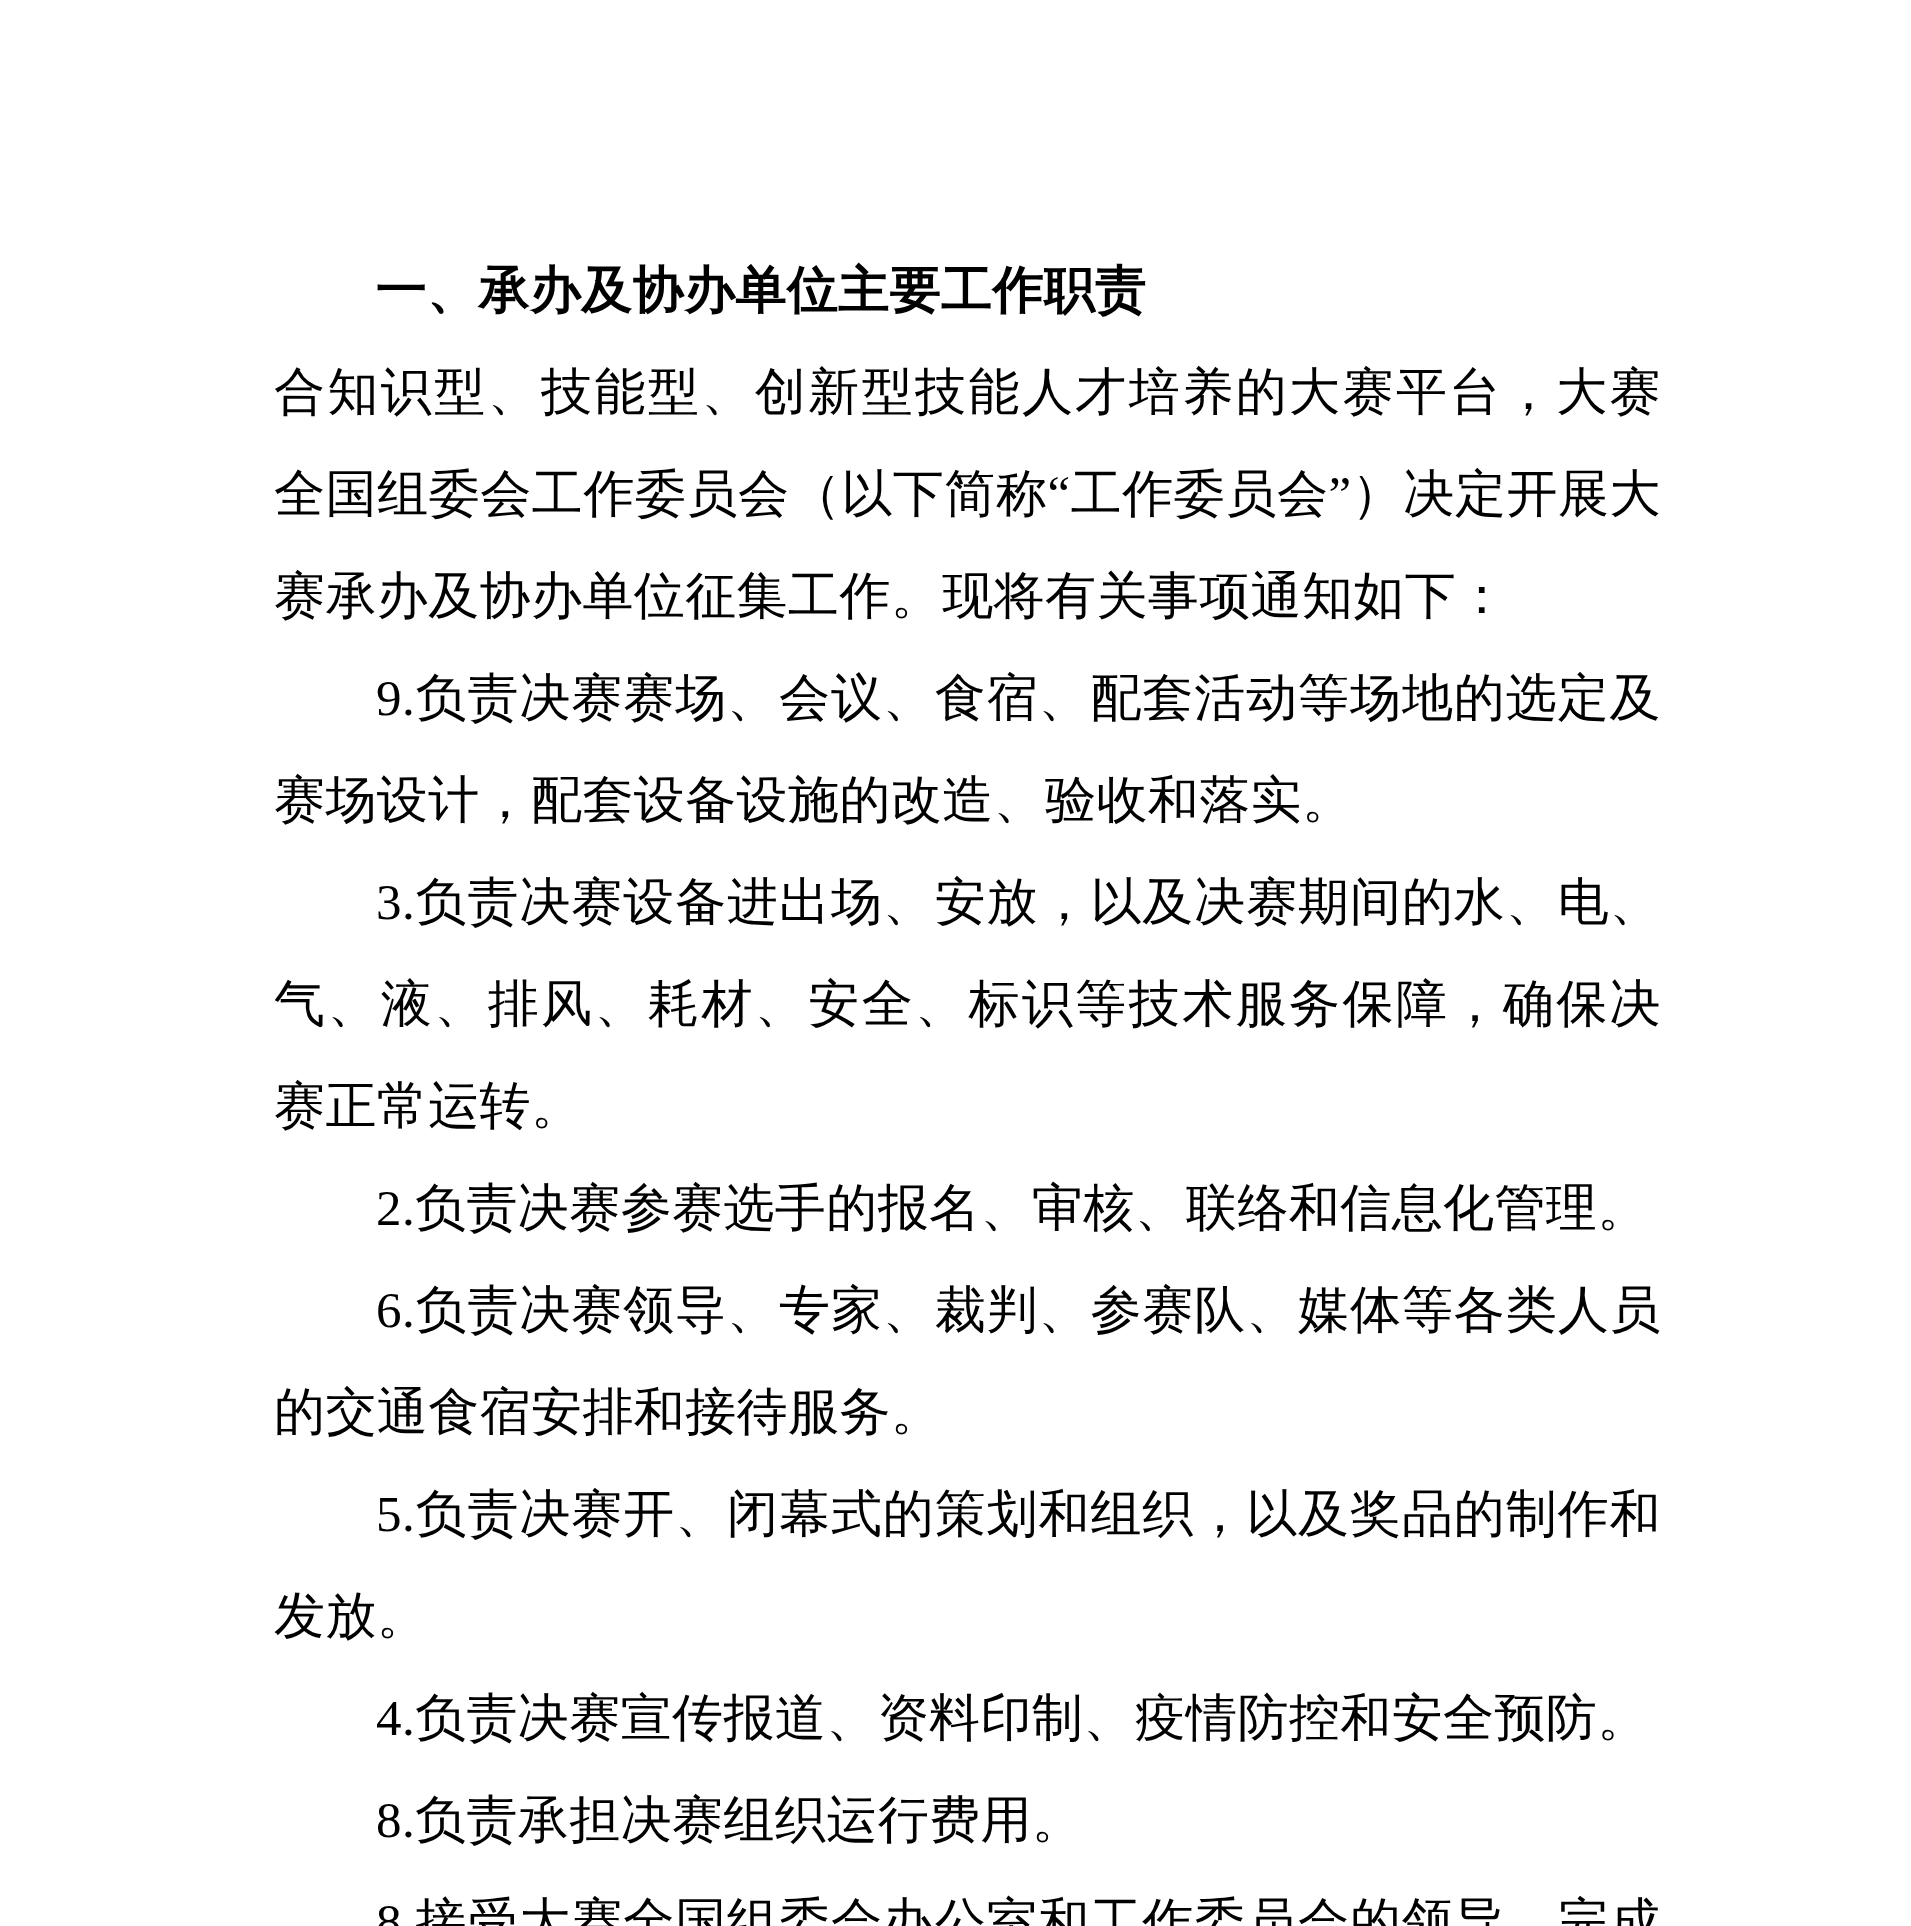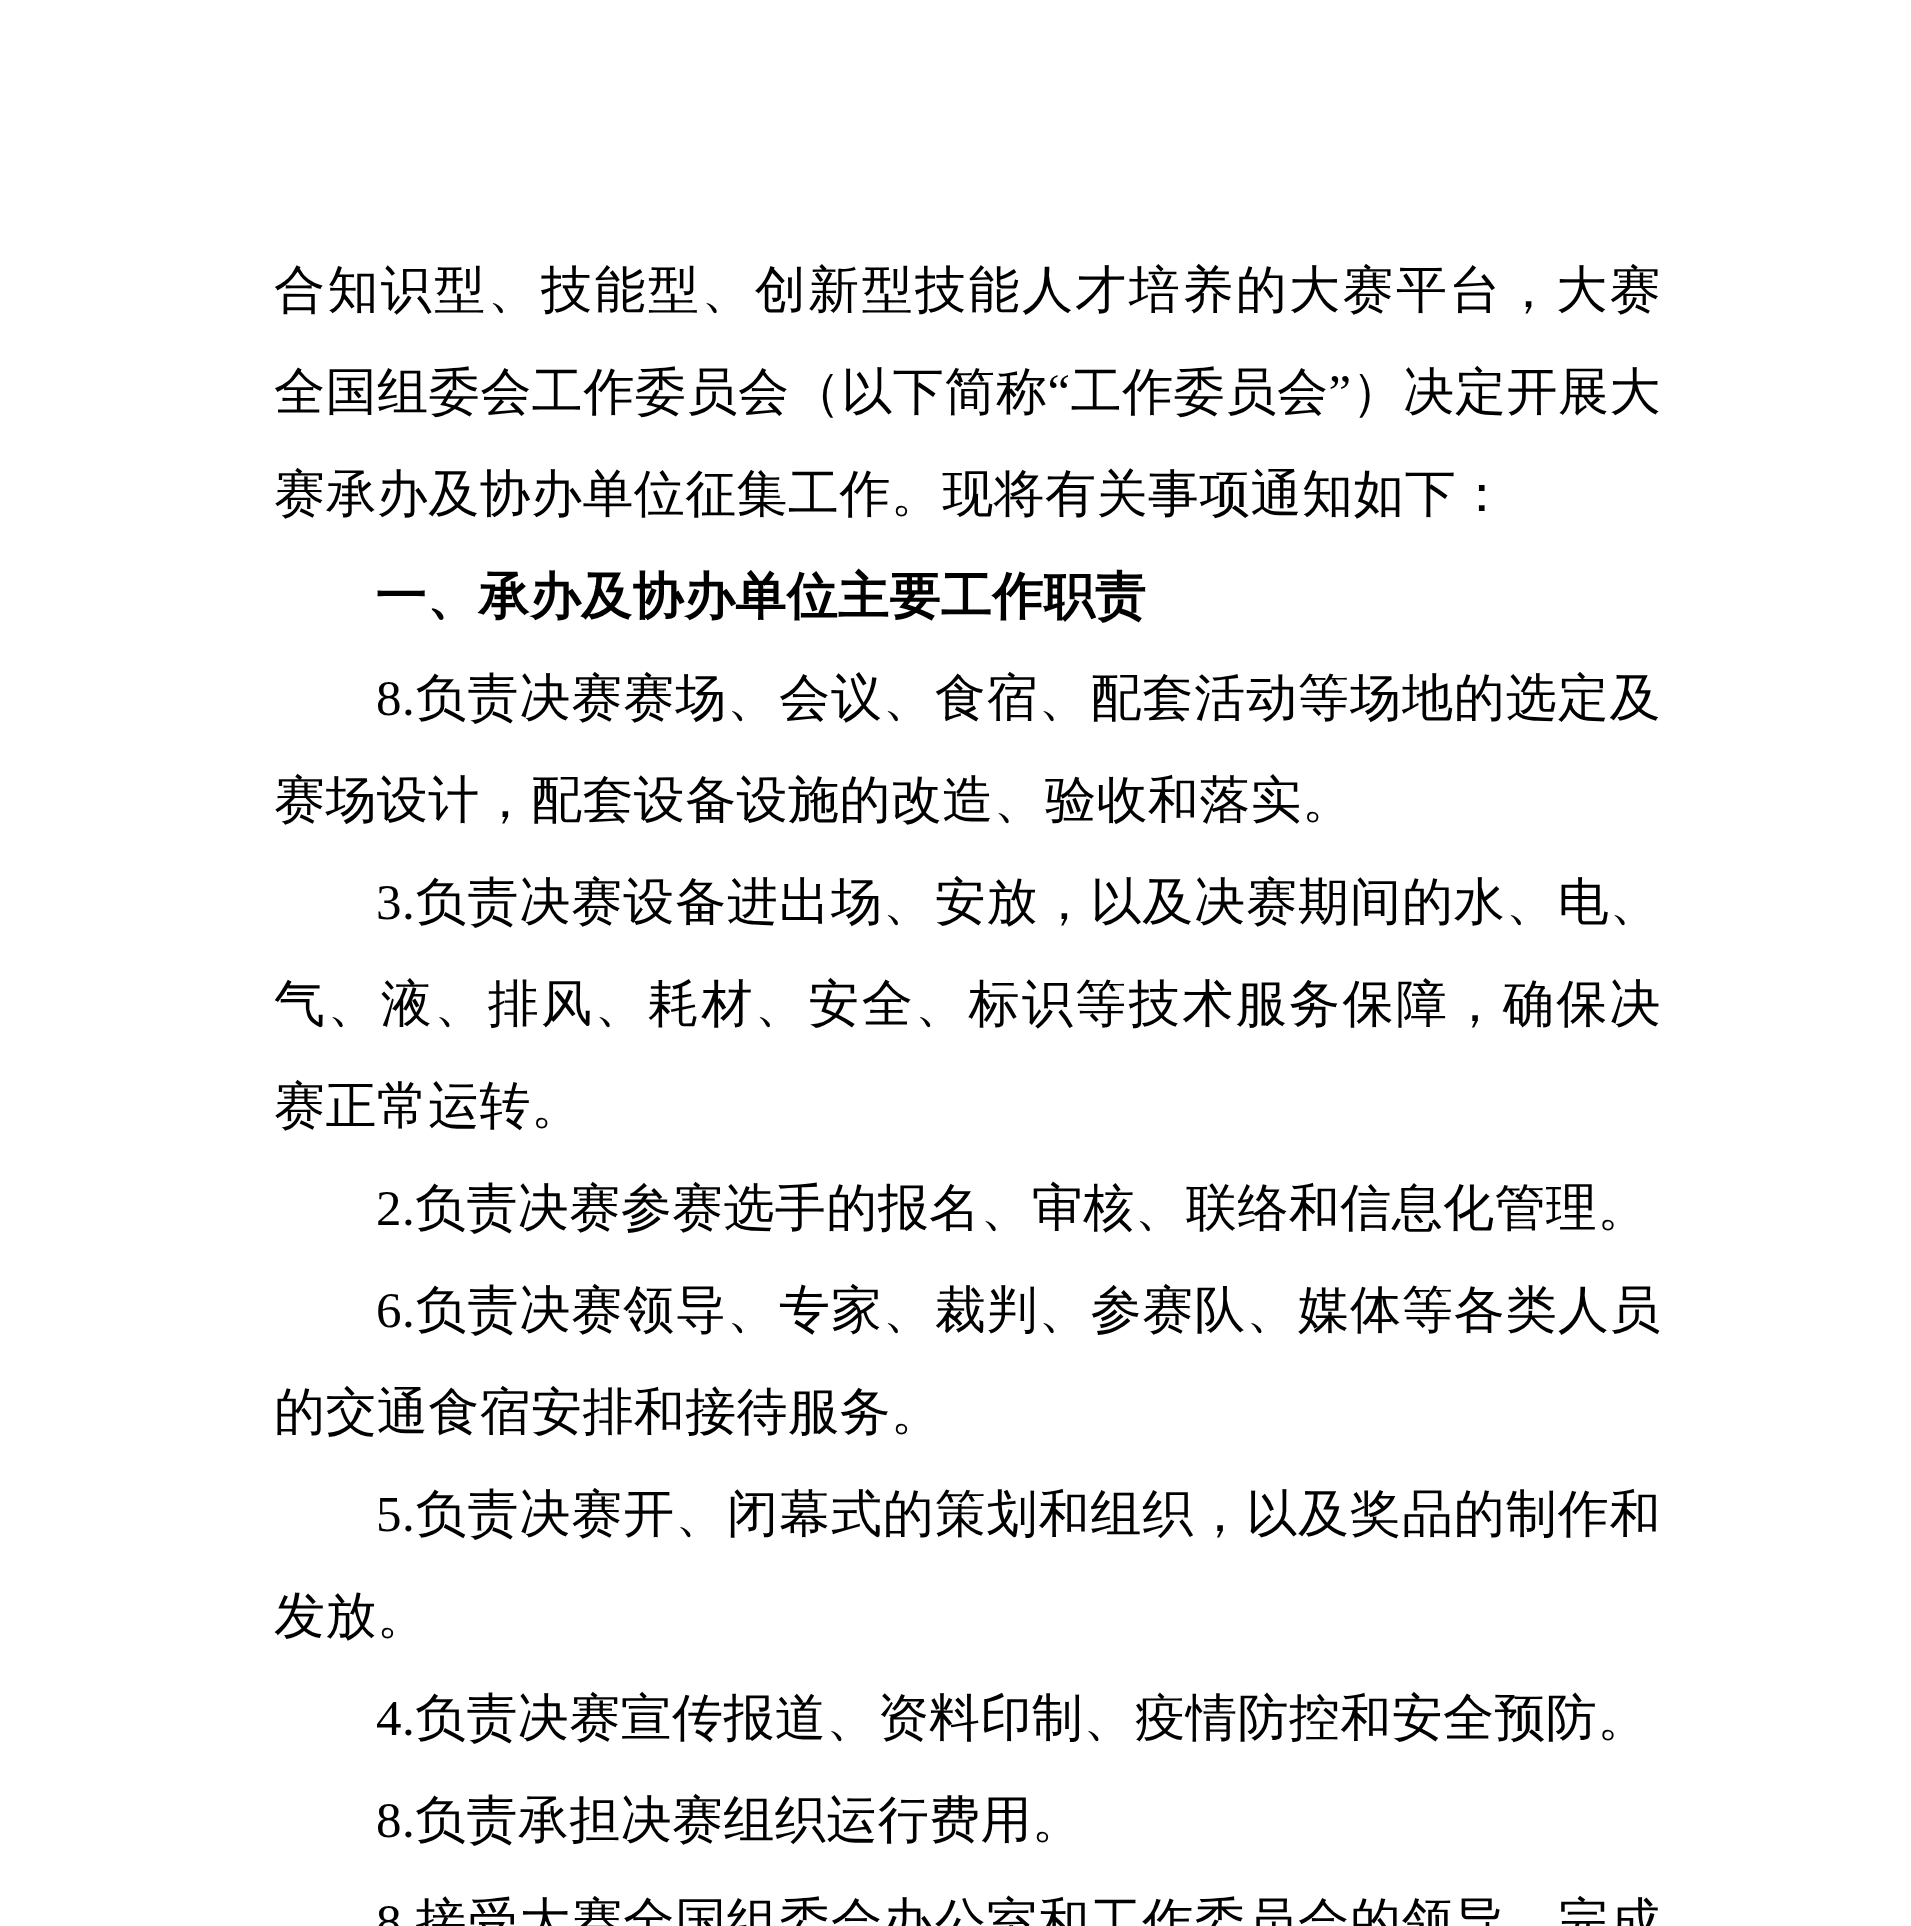--- a/index.html
+++ b/index.html
@@ -49,23 +49,23 @@
     font-weight: 700;
     text-indent: 2em;
     text-align: left;
   }
 </style>
 </head>
 <body>
 
 <div class="page">
   <div class="content">
+    <p class="para heading">一、承办及协办单位主要工作职责</p>
     <p class="para">合知识型、技能型、创新型技能人才培养的大赛平台，大赛全国组委会工作委员会（以下简称“工作委员会”）决定开展大赛承办及协办单位征集工作。现将有关事项通知如下：</p>
-    <p class="para heading">一、承办及协办单位主要工作职责</p>
-    <p class="para indent">8.负责决赛赛场、会议、食宿、配套活动等场地的选定及赛场设计，配套设备设施的改造、验收和落实。</p>
+    <p class="para indent">9.负责决赛赛场、会议、食宿、配套活动等场地的选定及赛场设计，配套设备设施的改造、验收和落实。</p>
     <p class="para indent">3.负责决赛设备进出场、安放，以及决赛期间的水、电、气、液、排风、耗材、安全、标识等技术服务保障，确保决赛正常运转。</p>
     <p class="para indent">2.负责决赛参赛选手的报名、审核、联络和信息化管理。</p>
     <p class="para indent">6.负责决赛领导、专家、裁判、参赛队、媒体等各类人员的交通食宿安排和接待服务。</p>
     <p class="para indent">5.负责决赛开、闭幕式的策划和组织，以及奖品的制作和发放。</p>
     <p class="para indent">4.负责决赛宣传报道、资料印制、疫情防控和安全预防。</p>
     <p class="para indent">8.负责承担决赛组织运行费用。</p>
     <p class="para indent">8.接受大赛全国组委会办公室和工作委员会的领导，完成临时交办的其他工作等。</p>
 
   </div>
 

